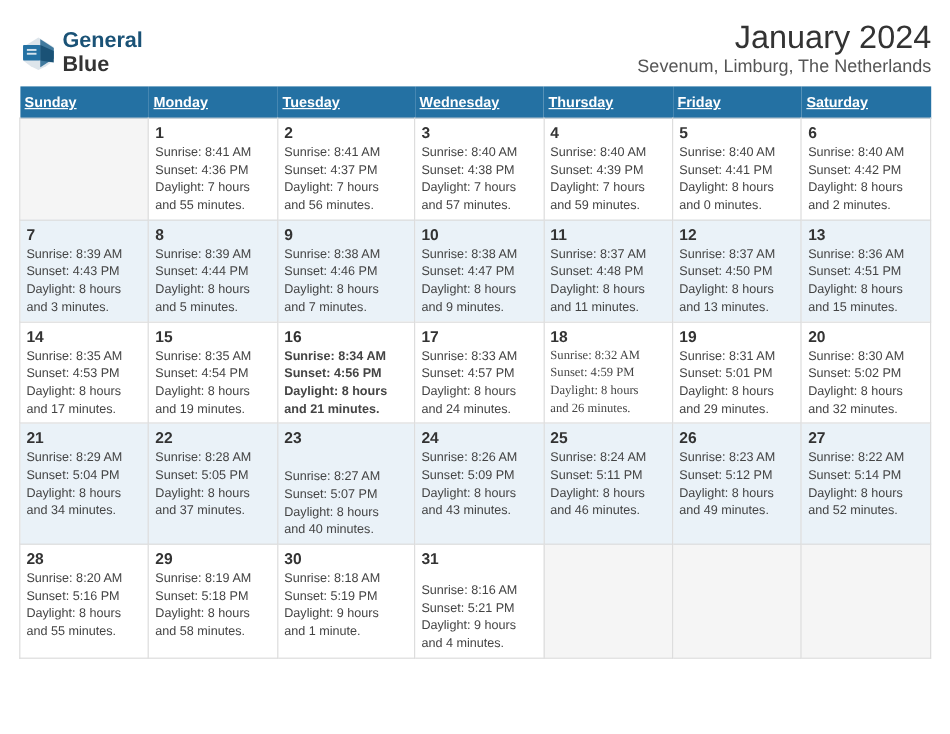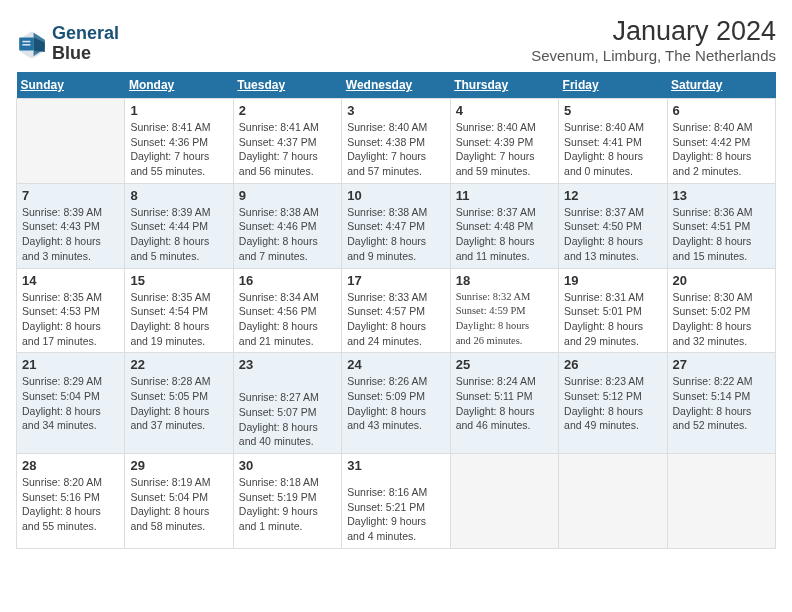--- a/index.html
+++ b/index.html
@@ -233,21 +233,21 @@
         </td>
         <td>
           <span class="day-num">15</span>
           <div class="day-info" style="white-space: pre-line;">Sunrise: 8:35 AM
 Sunset: 4:54 PM
 Daylight: 8 hours
 and 19 minutes.</div>
         </td>
         <td>
           <span class="day-num">16</span>
-          <div class="day-info" style="white-space: pre-line;">Sunrise: 8:34 AM
+          <div class="day-info" style="white-space: pre-line; font-weight: bold;">Sunrise: 8:34 AM
 Sunset: 4:56 PM
 Daylight: 8 hours
 and 21 minutes.</div>
         </td>
         <td>
           <span class="day-num">17</span>
           <div class="day-info" style="white-space: pre-line;">Sunrise: 8:33 AM
 Sunset: 4:57 PM
 Daylight: 8 hours
 and 24 minutes.</div>
@@ -329,21 +329,21 @@
         <td>
           <span class="day-num">28</span>
           <div class="day-info" style="white-space: pre-line;">Sunrise: 8:20 AM
 Sunset: 5:16 PM
 Daylight: 8 hours
 and 55 minutes.</div>
         </td>
         <td>
           <span class="day-num">29</span>
           <div class="day-info" style="white-space: pre-line;">Sunrise: 8:19 AM
-Sunset: 5:04 PM
+Sunset: 5:18 PM
 Daylight: 8 hours
 and 58 minutes.</div>
         </td>
         <td>
           <span class="day-num">30</span>
           <div class="day-info" style="white-space: pre-line;">Sunrise: 8:18 AM
 Sunset: 5:19 PM
 Daylight: 9 hours
 and 1 minute.</div>
         </td>

